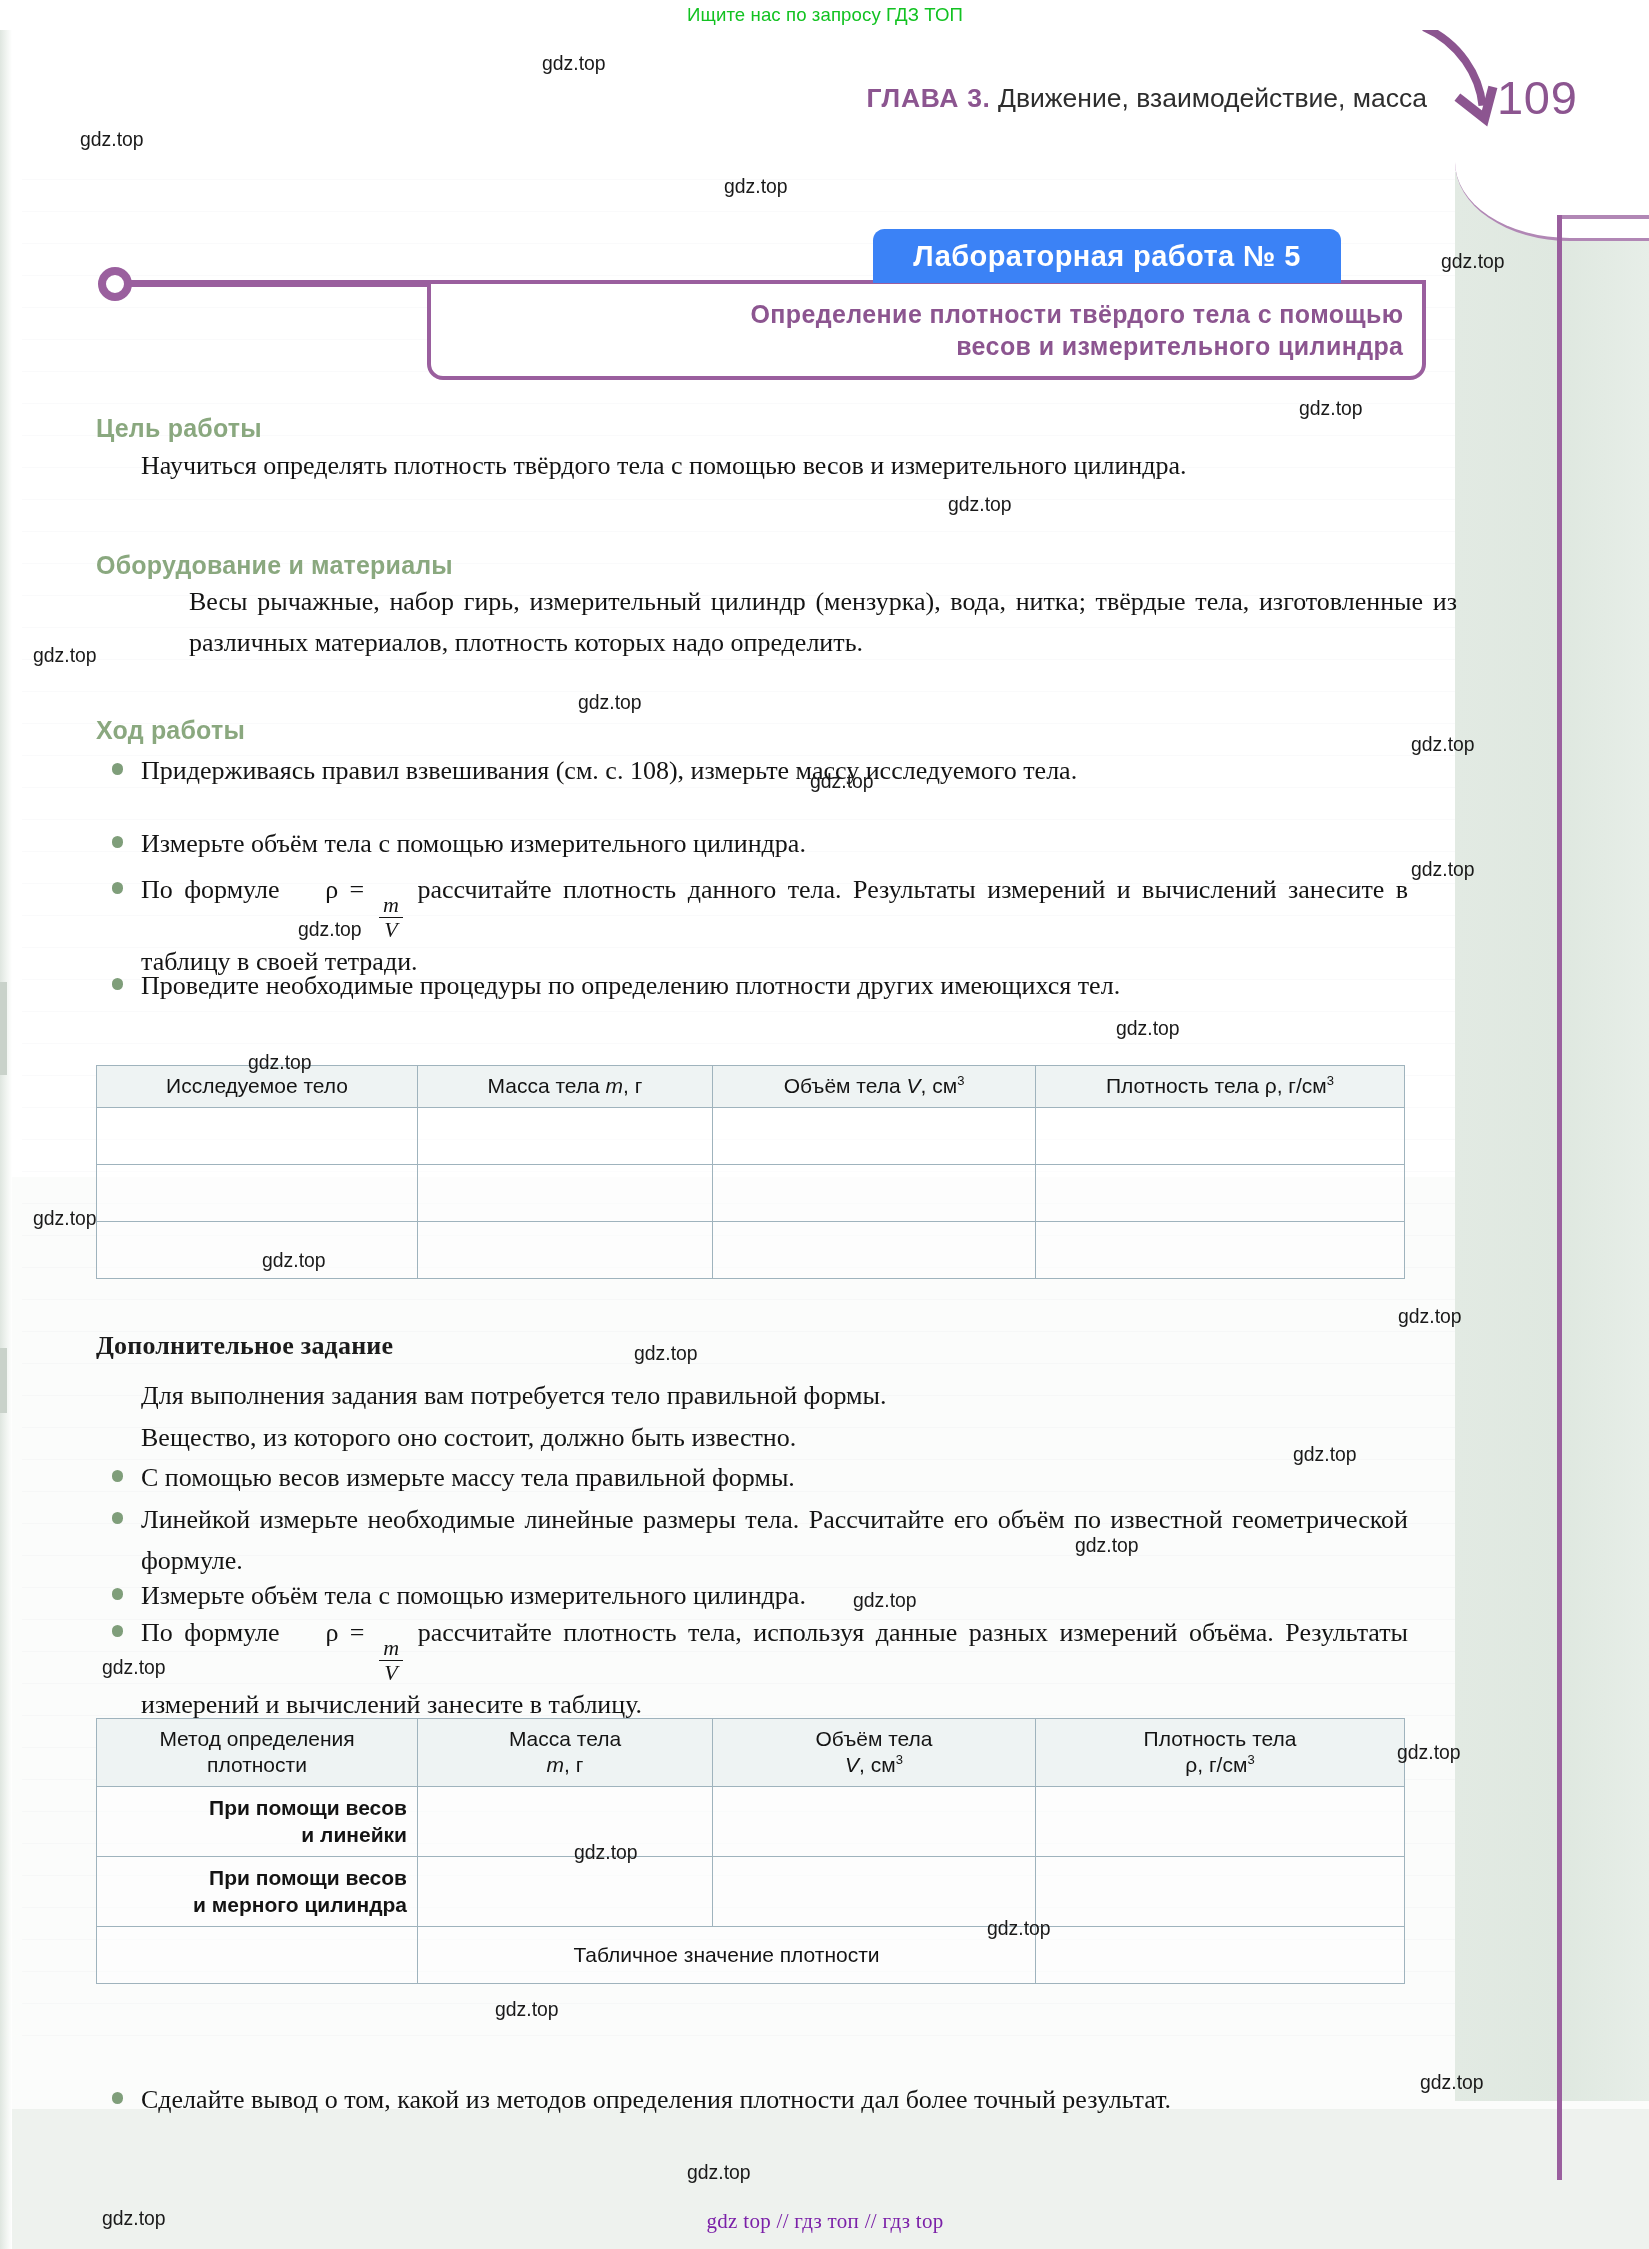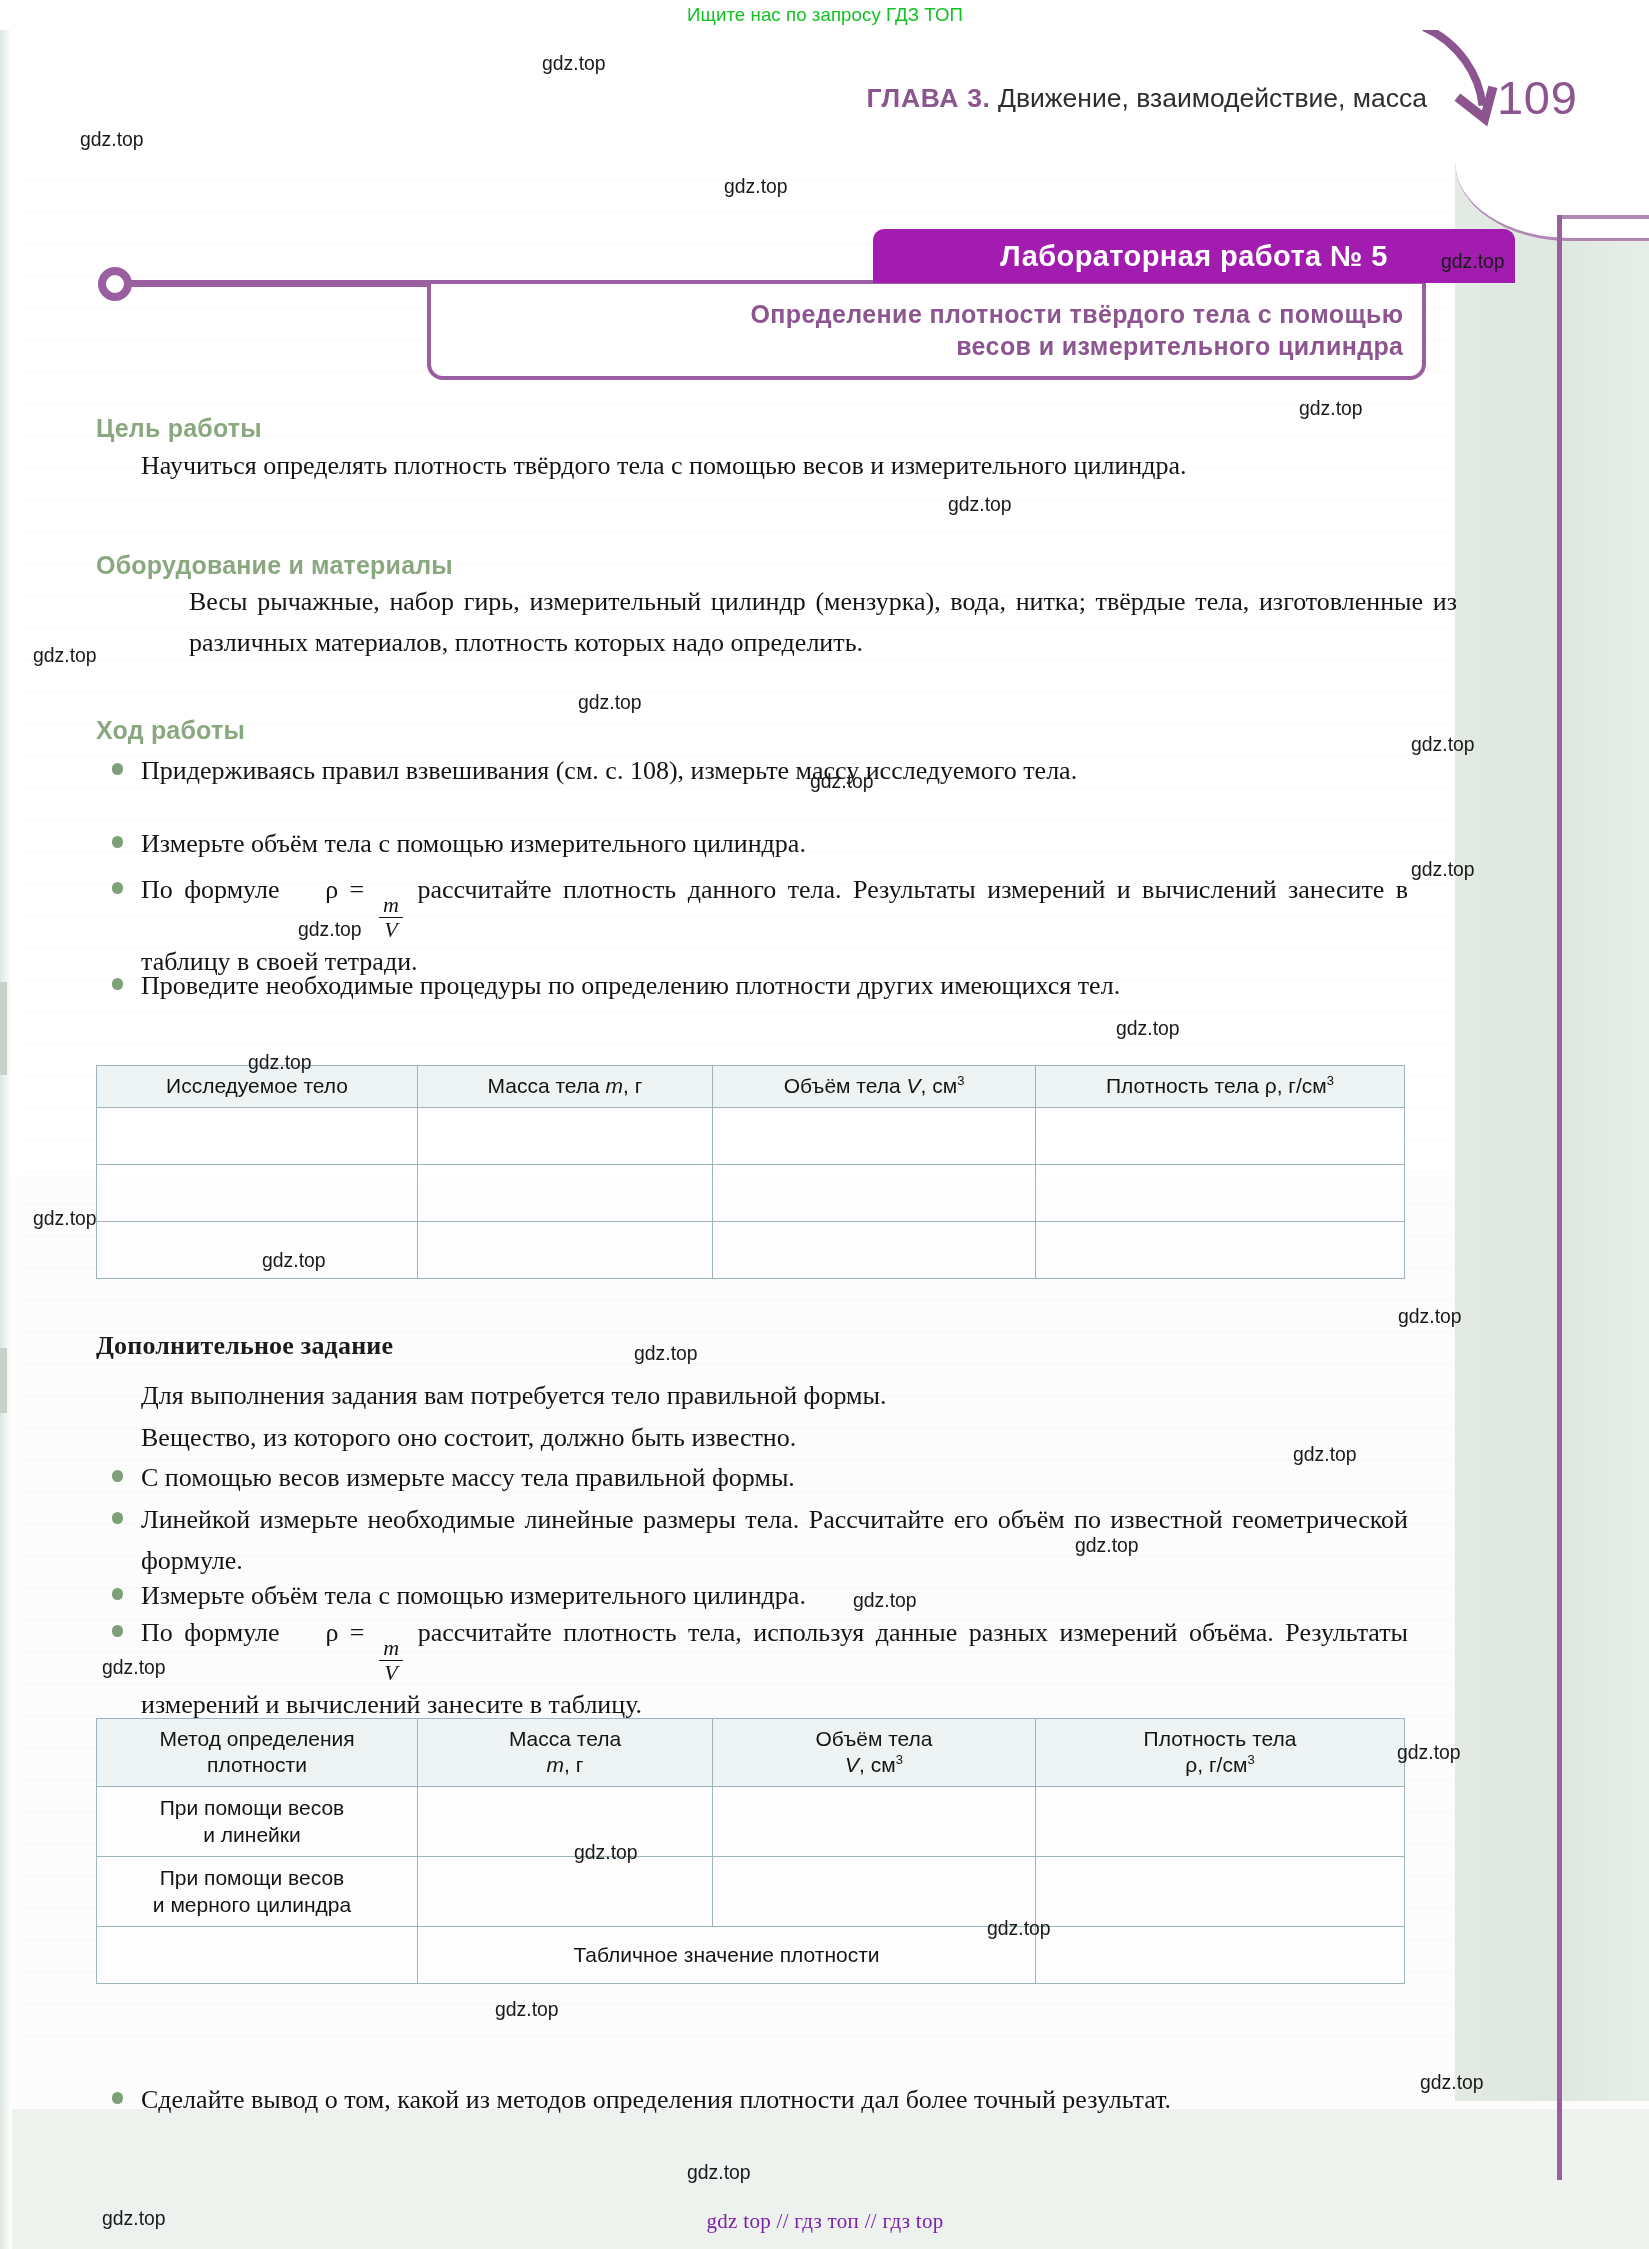--- a/index.html
+++ b/index.html
@@ -144,22 +144,22 @@
   }
   .lab-rule {
     position: absolute;
     top: 280px; left: 129px;
     width: 1047px; height: 6.5px;
     background: #9a5f9e;
   }
   .lab-tab {
     position: absolute;
     top: 229px; left: 873px;
-    width: 642px; height: 54px;
-    background: #a21caf;
+    width: 468px; height: 54px;
+    background: #3b82f6;
     border-radius: 11.5px 11.5px 0 0;
     display: flex;
     align-items: center;
     justify-content: center;
     z-index: 5;
   }
   .lab-tab span {
     color: #ffffff;
     font-family: "Liberation Sans", sans-serif;
     font-weight: bold;
@@ -275,23 +275,24 @@
     font-weight: normal;
     vertical-align: middle;
   }
   table.booktable thead th {
     background: #eef3f3;
     text-align: center;
     line-height: 1.25;
   }
   table.booktable td { height: 57px; }
   table.booktable td.lead {
-    text-align: center;
+    text-align: right;
     line-height: 1.3;
     padding-left: 0;
+    font-weight: bold;
   }
   table.booktable td.center { text-align: center; }
   sup { font-size: .62em; vertical-align: super; }
   .ital { font-style: italic; }
 
   
   .footer {
     position: absolute;
     bottom: 16px; left: 0; width: 1650px;
     text-align: center;

